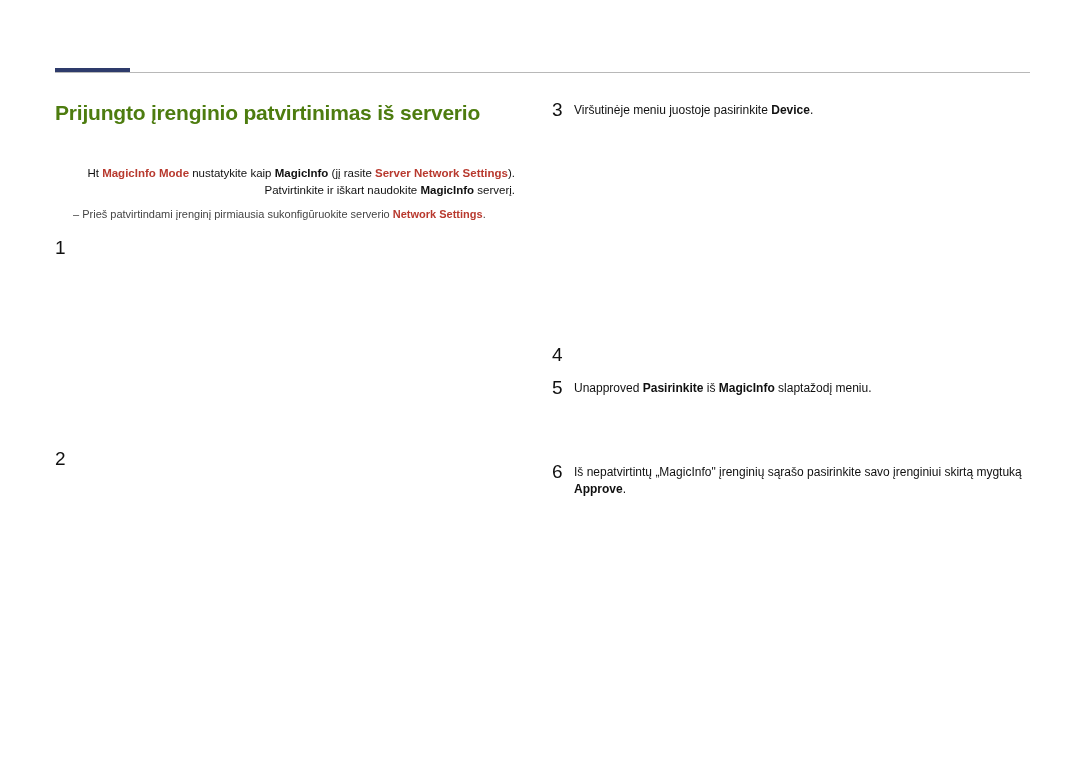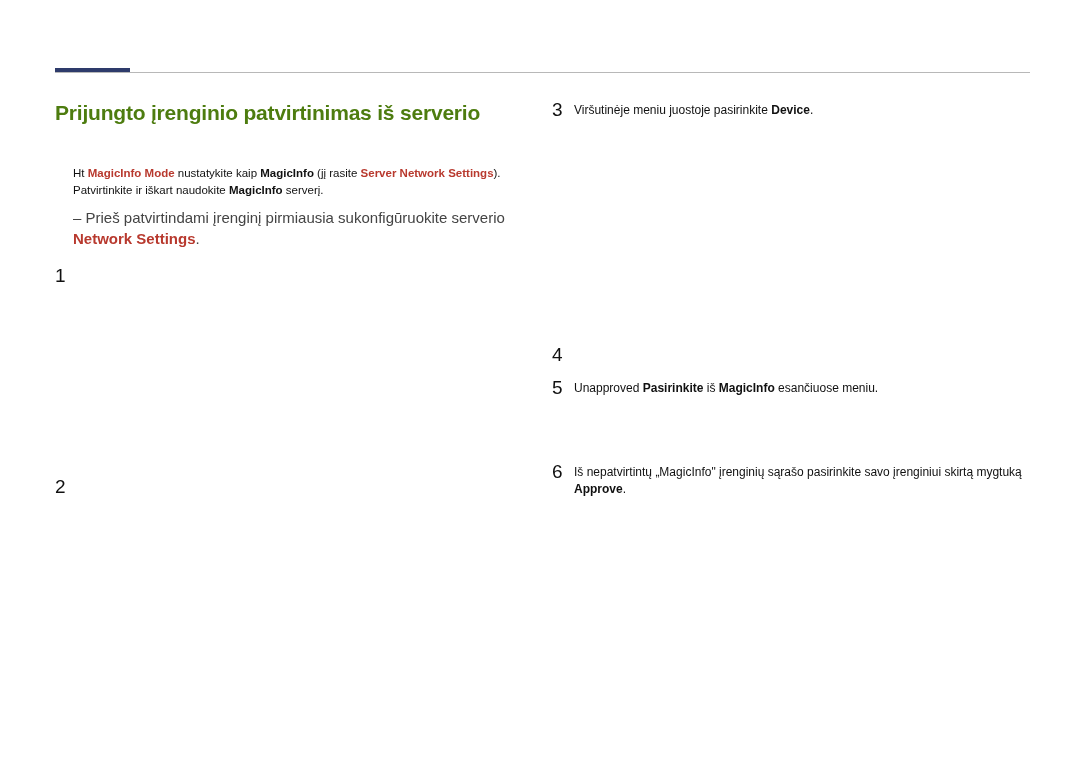--- a/index.html
+++ b/index.html
@@ -50,30 +50,31 @@
     letter-spacing: -0.2px;
     line-height: 1.2;
     margin-bottom: 40px;
   }
   .intro {
     font-size: 11.5px;
     color: #111;
     line-height: 1.45;
     margin-left: 18px;
     margin-bottom: 8px;
+    text-align: right;
   }
   .intro .red {
     color: #b8392e;
     font-weight: 700;
   }
   .intro .b {
     font-weight: 700;
   }
   .note {
-    font-size: 15px;
+    font-size: 11px;
     color: #444;
     line-height: 1.45;
     margin-left: 18px;
     margin-bottom: 16px;
   }
   .note::before {
     content: "– ";
   }
   .note .red {
     color: #b8392e;
@@ -149,21 +150,21 @@
     </div>
   </div>
 
   <div class="num-row step4">
     <div class="num">4</div>
   </div>
 
   <div class="num-row">
     <div class="num">5</div>
     <div class="num-text">
-      <span>Unapproved </span><span class="b">Pasirinkite</span><span> iš </span><span class="b">MagicInfo</span><span> esančiuose meniu.</span>
+      <span>Unapproved </span><span class="b">Pasirinkite</span><span> iš </span><span class="b">MagicInfo</span><span> slaptažodį meniu.</span>
     </div>
   </div>
 </div>
 
 <div class="num-row step6-row">
   <div class="num">6</div>
   <div class="num-text">
     <span>Iš nepatvirtintų „MagicInfo" įrenginių sąrašo pasirinkite savo įrenginiui skirtą mygtuką </span><span class="b">Approve</span><span>.</span>
   </div>
 </div>

